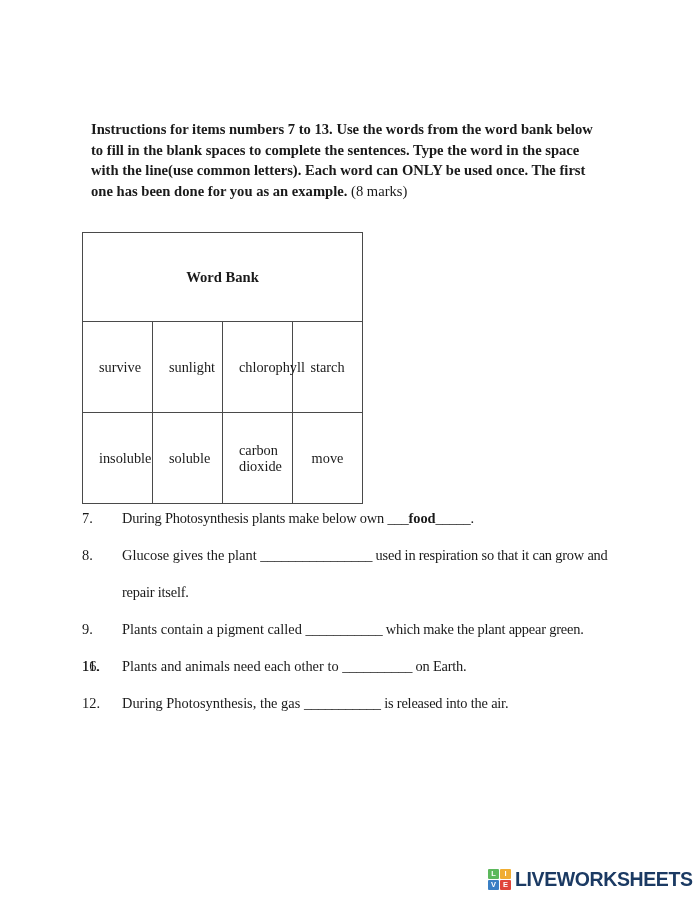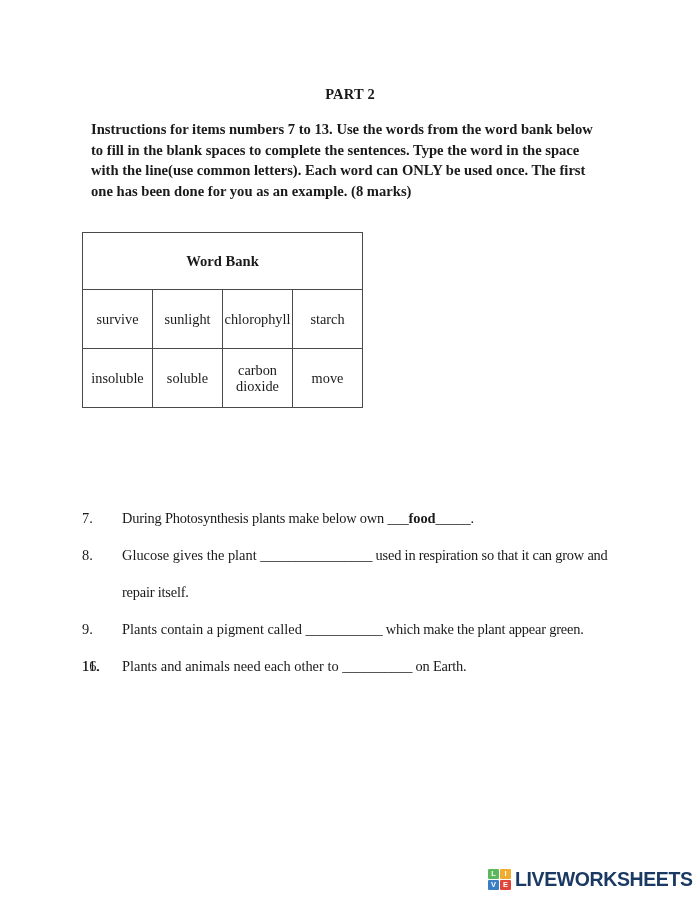--- a/index.html
+++ b/index.html
@@ -40,39 +40,39 @@
     position: absolute;
     top: 119px;
     left: 91px;
     width: 516px;
     font-weight: bold;
     font-size: 14.6px;
     line-height: 20.5px;
     text-align: left;
   }
   .instructions .marks {
-    font-weight: bold;
+    font-weight: normal;
   }
 
   
   .word-bank {
     position: absolute;
     top: 232px;
     left: 82px;
     width: 281px;
     border-collapse: collapse;
     table-layout: fixed;
     background: #ffffff;
   }
   .word-bank td {
     border: 1px solid #4a4a4a;
     text-align: center;
     vertical-align: middle;
     font-size: 14.3px;
-    padding: 0;
+    padding: 16px;
   }
   .word-bank .wb-header {
     height: 56px;
     font-weight: bold;
     font-size: 14.6px;
   }
   .word-bank .wb-cell {
     height: 58px;
     line-height: 1.15;
   }
@@ -145,21 +145,20 @@
     letter-spacing: -0.4px;
     line-height: 1;
     text-align: center;
   }
 </style>
 </head>
 <body>
 
 <div class="page">
 
-  <div class="part-title">PART 2</div>
 
   <div class="instructions">
     <span>Instructions for items numbers 7 to 13. Use the words from the word bank below to fill in the blank spaces to complete the sentences. Type the word in the space with the line(use common letters). Each word can ONLY be used once. The first one has been done for you as an example.</span>
     <span class="marks">(8 marks)</span>
   </div>
 
   <table class="word-bank">
     <tbody>
       <tr>
         <td class="wb-header" colspan="4">Word Bank</td>
@@ -198,20 +197,24 @@
 
     <div class="question">
       <span class="q-num">16.</span>
     </div>
 
     <div class="question">
       <span class="q-num">11.</span>
       <span class="q-text"><span>Plants and animals need each other to </span><span class="blank">__________ on Earth.</span></span>
     </div>
 
+    <div class="question">
+      <span class="q-num">12.</span>
+      <span class="q-text"><span>During Photosynthesis, the gas </span><span class="blank">___________ is released into the air.</span></span>
+    </div>
 
   </div>
 
   <div class="logo">
     <div class="logo-mark">
       <div class="logo-tile" style="background-color: rgb(92, 184, 92);">L</div>
       <div class="logo-tile" style="background-color: rgb(240, 173, 50);">I</div>
       <div class="logo-tile" style="background-color: rgb(58, 127, 196);">V</div>
       <div class="logo-tile" style="background-color: rgb(224, 69, 58);">E</div>
     </div>

